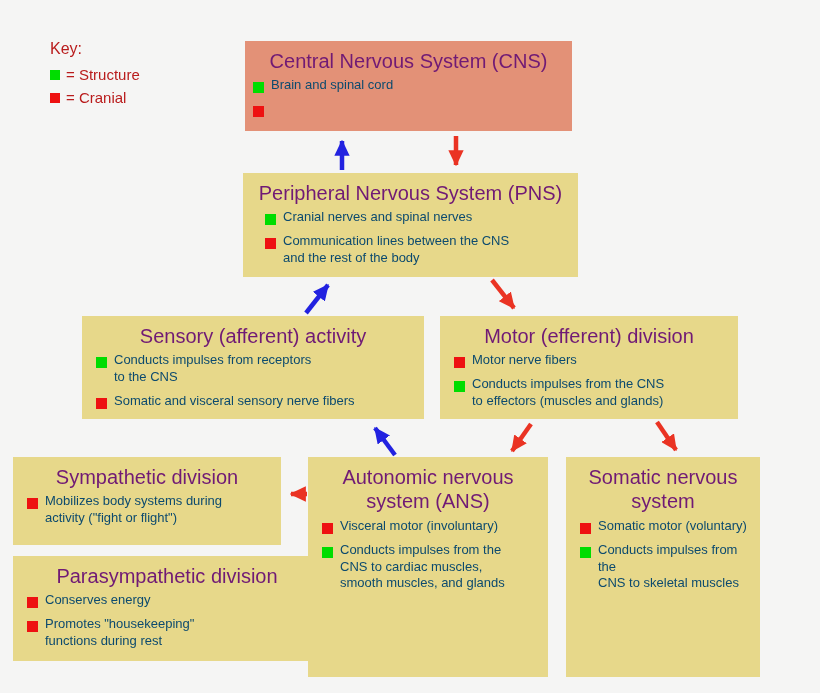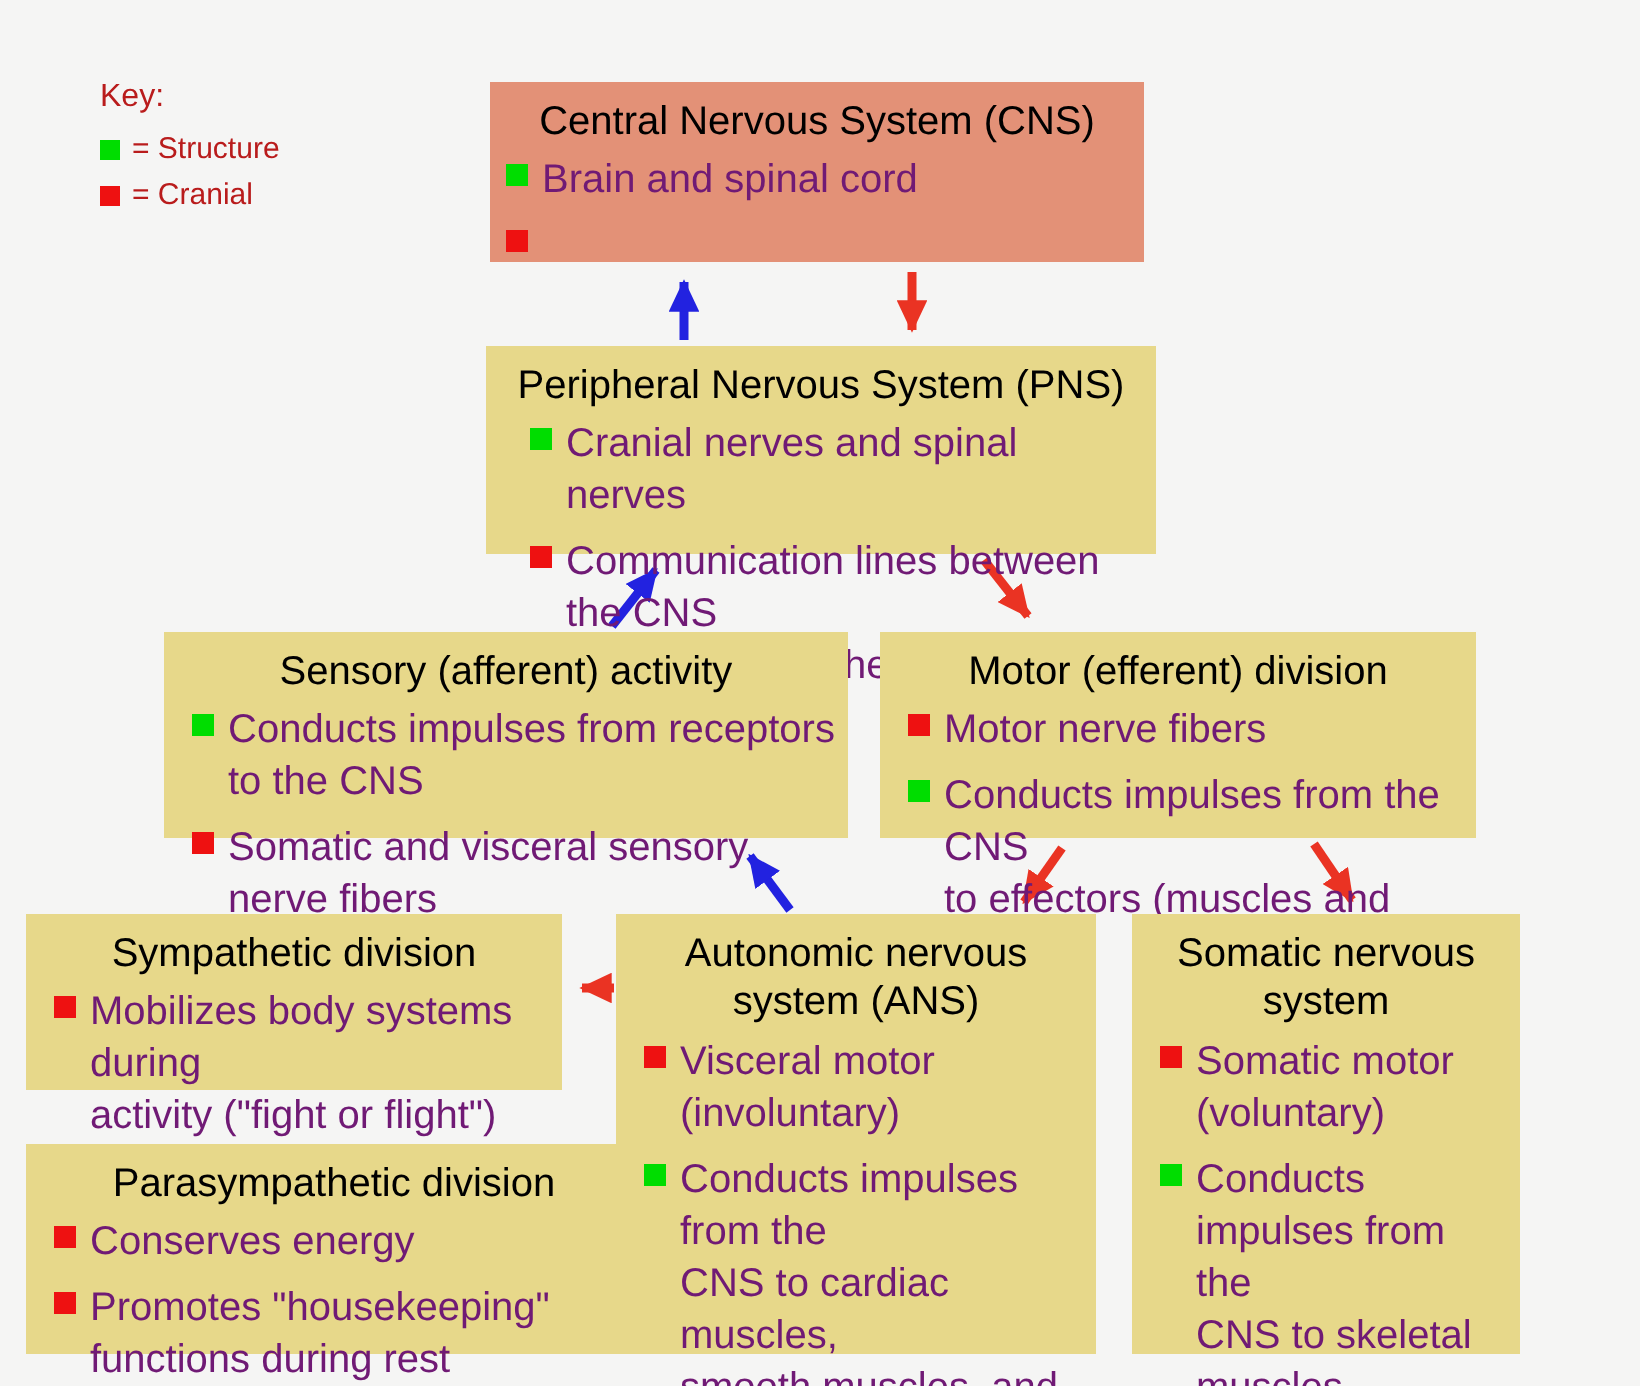--- a/index.html
+++ b/index.html
@@ -21,41 +21,41 @@
     position:absolute;
     box-sizing:border-box;
     padding-top:6px;
   }
   .box-yellow{background:#e7d88a;}
   .box-salmon{background:#e39177;}
   .box-title{
     text-align:center;
     font-size:20px;
     line-height:1.22;
-    color:#000000;
+    color:#701a75;
     white-space:pre-line;
     margin:2px 6px 4px 6px;
   }
   .bullets{margin-top:3px;}
   .bullet{
     display:flex;
     align-items:flex-start;
     margin:0 6px 7px 0;
   }
   .bullet-square{
     flex:0 0 auto;
     width:11px;height:11px;
     margin:5px 7px 0 0;
   }
   .bullet-square[data-type="structure"]{background:#00dd00;}
   .bullet-square[data-type="function"]{background:#ee1111;}
   .bullet-text{
-    font-size:20px;
+    font-size:13px;
     line-height:1.3;
-    color:#701a75;
+    color:#0c4a6e;
     white-space:pre-line;
   }
   
   #box-cns .bullet{margin-left:8px;}
   #box-pns .bullet{margin-left:22px;}
   .bullet{margin-left:14px;}
   
   #key{
     position:absolute;left:50px;top:40px;
     color:#b91c1c;
@@ -198,21 +198,21 @@
         <span class="bullet-text">Somatic motor (voluntary)</span>
       </div>
       <div class="bullet">
         <span class="bullet-square" data-type="structure"></span>
         <span class="bullet-text">Conducts impulses from the
 CNS to skeletal muscles</span>
       </div>
     </div>
   </div>
 
-  <div class="box box-yellow" id="box-parasympathetic" style="left:13px;top:572px;width:308px;height:105px;">
+  <div class="box box-yellow" id="box-parasympathetic" style="left:13px;top:556px;width:308px;height:105px;">
     <div class="box-title">Parasympathetic division</div>
     <div class="bullets">
       <div class="bullet">
         <span class="bullet-square" data-type="function"></span>
         <span class="bullet-text">Conserves energy</span>
       </div>
       <div class="bullet">
         <span class="bullet-square" data-type="function"></span>
         <span class="bullet-text">Promotes "housekeeping"
 functions during rest</span>

